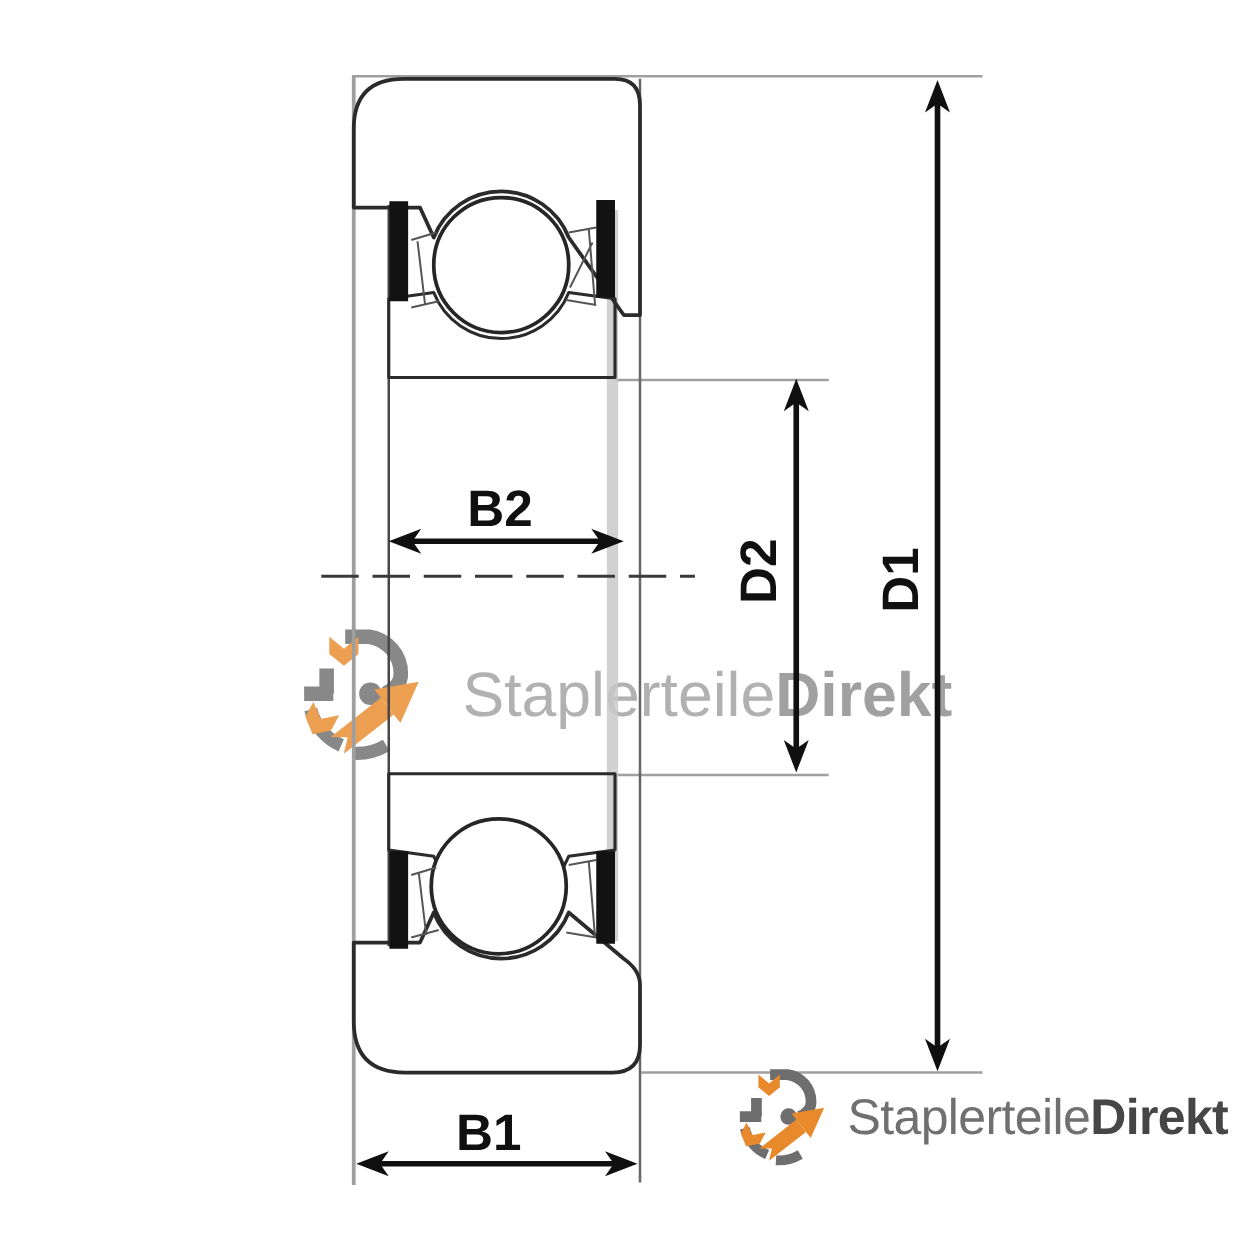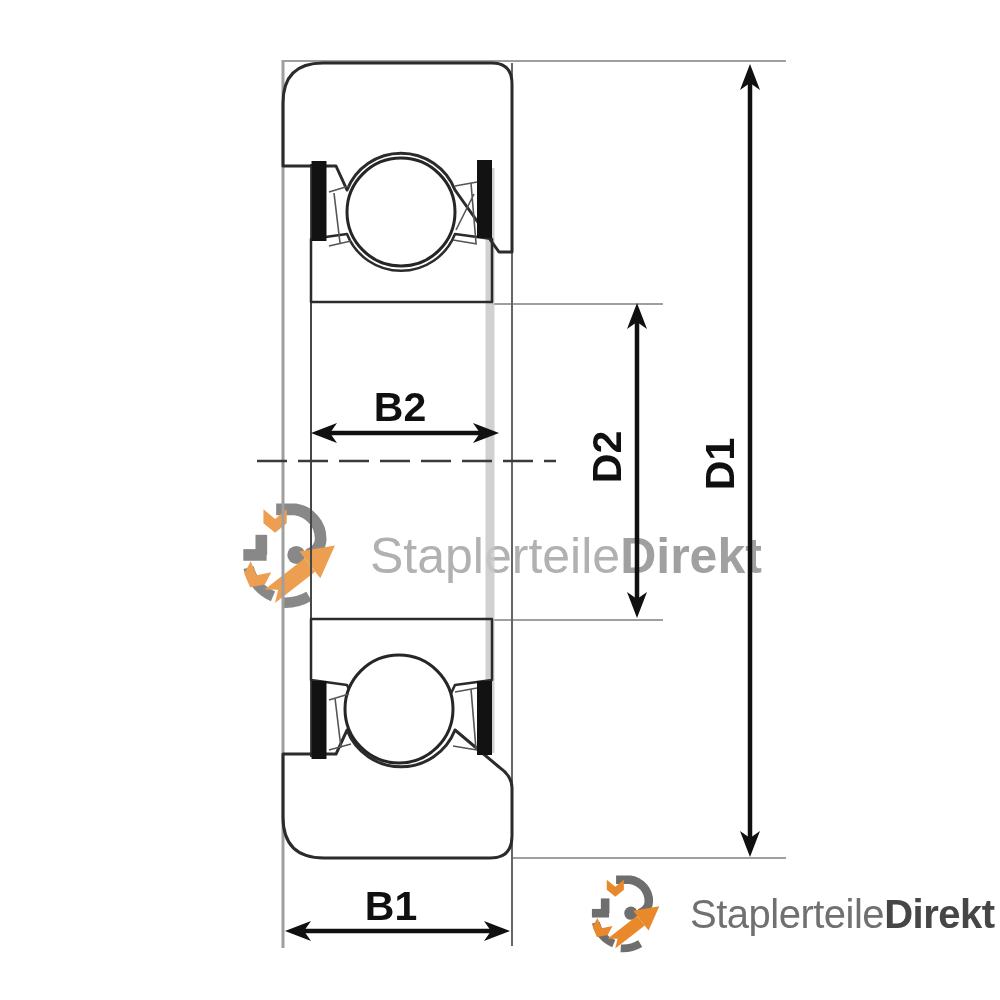--- a/index.html
+++ b/index.html
@@ -8,21 +8,21 @@
     --logo_orange:#e8892b; --logo_gray:#6e6e6e;
     --footer_text_gray:#707070; --footer_text_dark:#464646;
     --watermark_text_gray:#a0a0a0; --watermark_text_dark:#8c8c8c;
   }
   html,body{margin:0;padding:0;background:#ffffff;}
   .canvas{position:relative;width:1000px;height:1000px;background:#ffffff;overflow:hidden;
           font-family:"Liberation Sans",sans-serif;}
   .drawing-svg{position:absolute;left:0;top:0;z-index:2;}
   .brand-row{position:absolute;display:flex;align-items:center;}
   .watermark{left:238px;top:500px;height:112px;gap:26px;opacity:0.82;z-index:1;}
-  .footer-brand{left:588px;top:874px;height:80px;gap:24px;z-index:3;}
+  .footer-brand{left:588px;top:854px;height:80px;gap:12px;z-index:3;}
   .watermark .brand-icon{width:106px;height:106px;}
   .footer-brand .brand-icon{width:78px;height:78px;}
   .brand-text{white-space:nowrap;display:inline-block;}
   .watermark .brand-text{font-size:50px;letter-spacing:0px;}
   .footer-brand .brand-text{font-size:40px;letter-spacing:-0.5px;}
   .watermark .brand-regular{color:var(--watermark_text_gray);}
   .watermark .brand-bold{color:var(--watermark_text_dark);font-weight:700;}
   .footer-brand .brand-regular{color:var(--footer_text_gray);}
   .footer-brand .brand-bold{color:var(--footer_text_dark);font-weight:700;}
   

